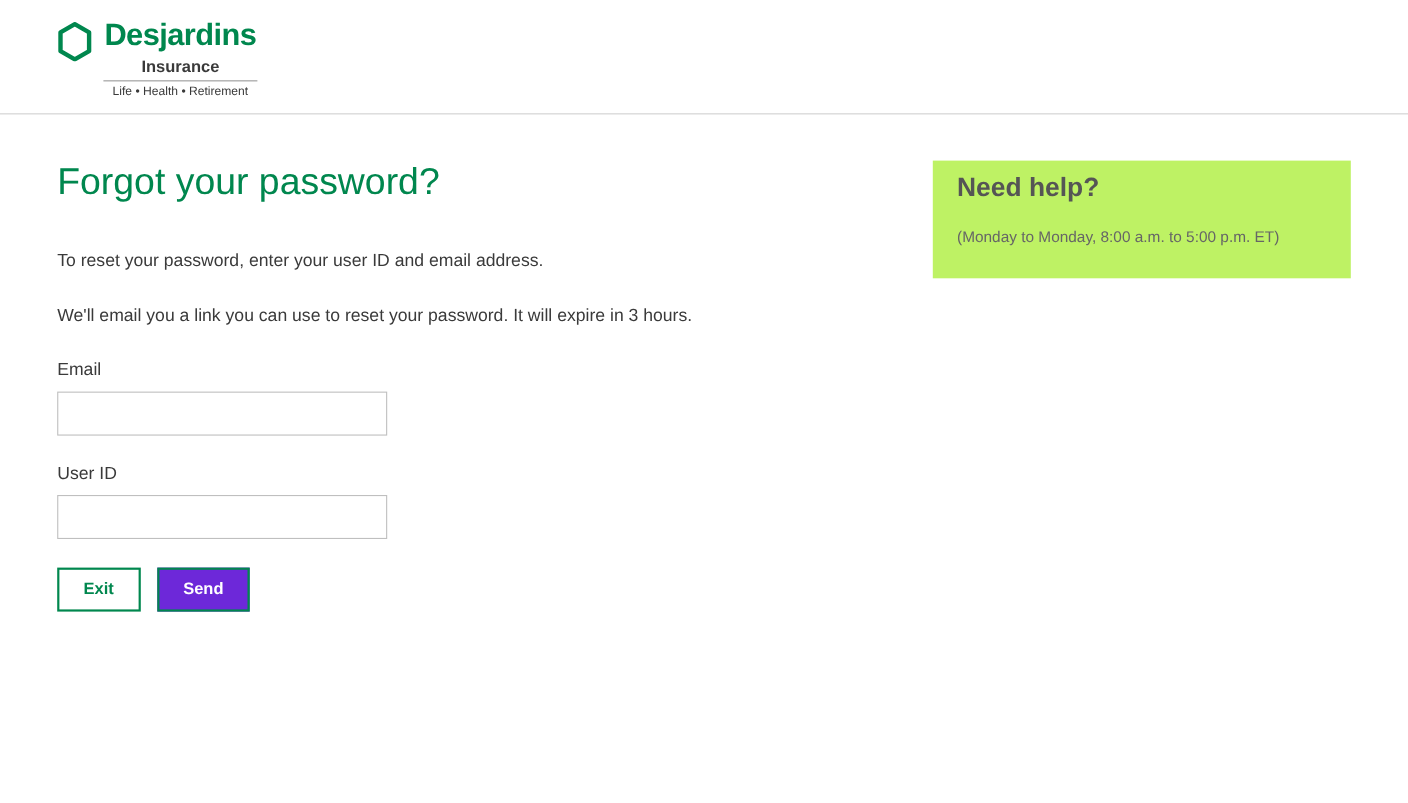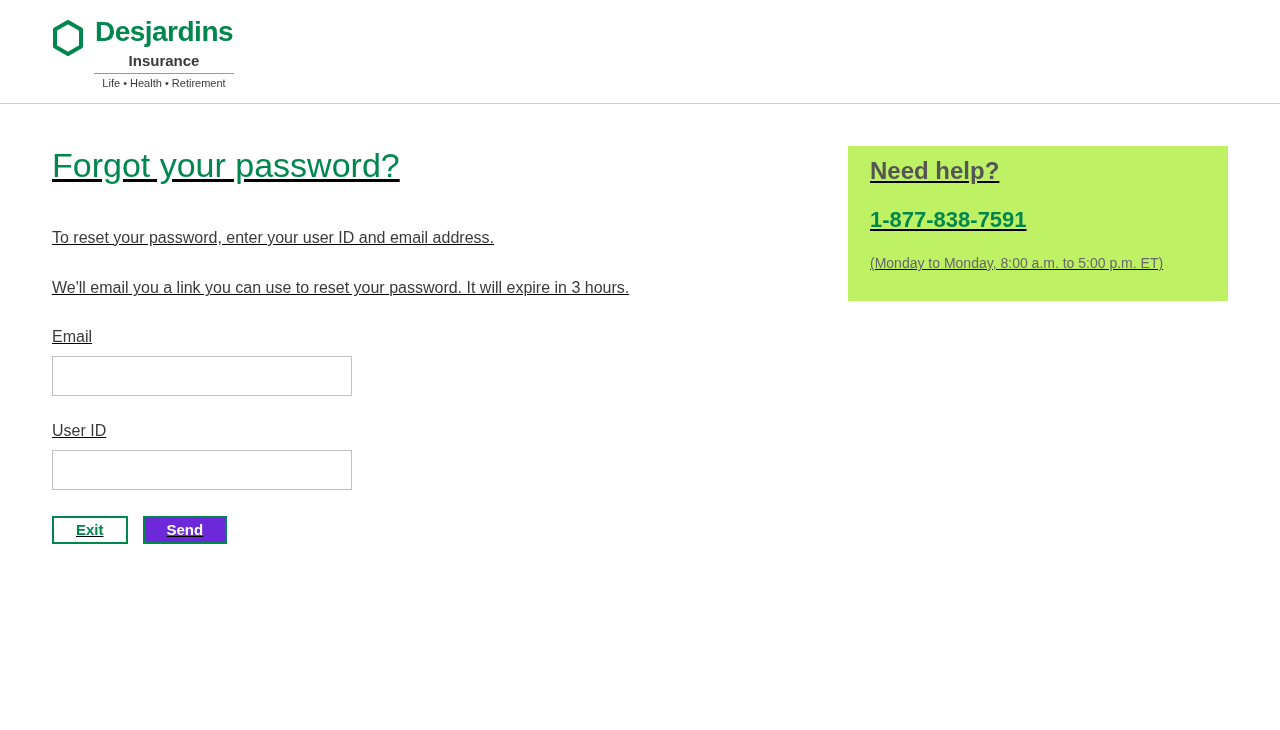--- a/index.html
+++ b/index.html
@@ -48,21 +48,20 @@
     }
     .tagline {
       font-size: 11px;
       color: #3a3a3a;
       margin-top: 3px;
     }
     .container {
       display: flex;
       padding: 42px 52px 0;
       gap: 79px;
-      text-decoration: underline;
     }
     .main {
       flex: 1;
       max-width: 740px;
     }
     .page-title {
       font-size: 34px;
       font-weight: 400;
       color: #00874e;
       margin-bottom: 42px;
@@ -88,21 +87,21 @@
       border: 1px solid #bfbfbf;
       padding: 0 10px;
       font-size: 15px;
     }
     .button-row {
       display: flex;
       gap: 15px;
       margin-top: 20px;
     }
     .btn {
-      height: 28px;
+      height: 40px;
       padding: 0 22px;
       font-size: 15px;
       font-weight: 700;
       cursor: pointer;
       border: 2px solid #00874e;
       display: flex;
       align-items: center;
       justify-content: center;
     }
     .btn-outline {
@@ -174,17 +173,16 @@
     </div>
     <div class="button-row">
       <button class="btn btn-outline">Exit</button>
       <button class="btn btn-primary">Send</button>
     </div>
   </div>
 
   <div class="sidebar">
     <div class="help-box">
       <div class="help-title">Need help?</div>
-      <div class="help-phone">1-877-838-7591</div>
       <div class="help-hours">(Monday to Monday, 8:00 a.m. to 5:00 p.m. ET)</div>
     </div>
   </div>
 </div>
 
 </body></html>

